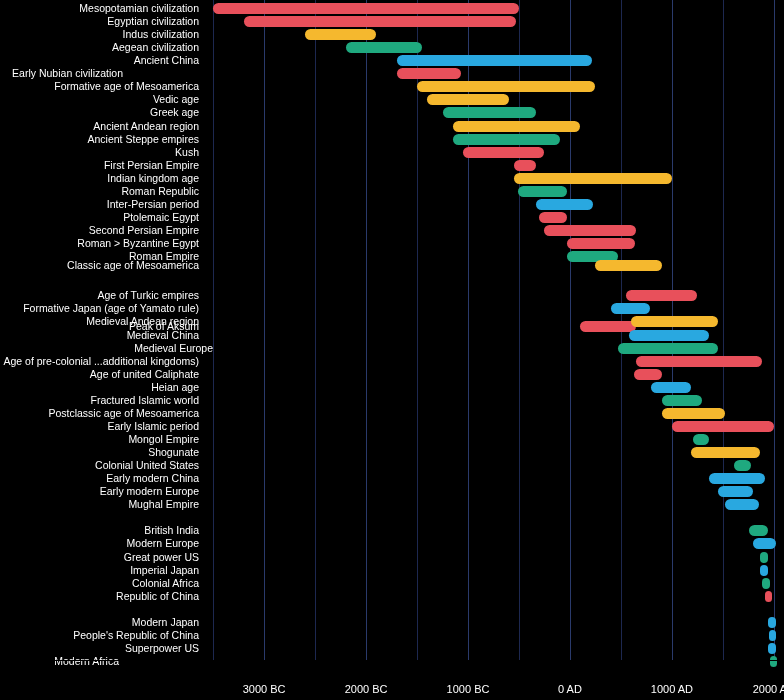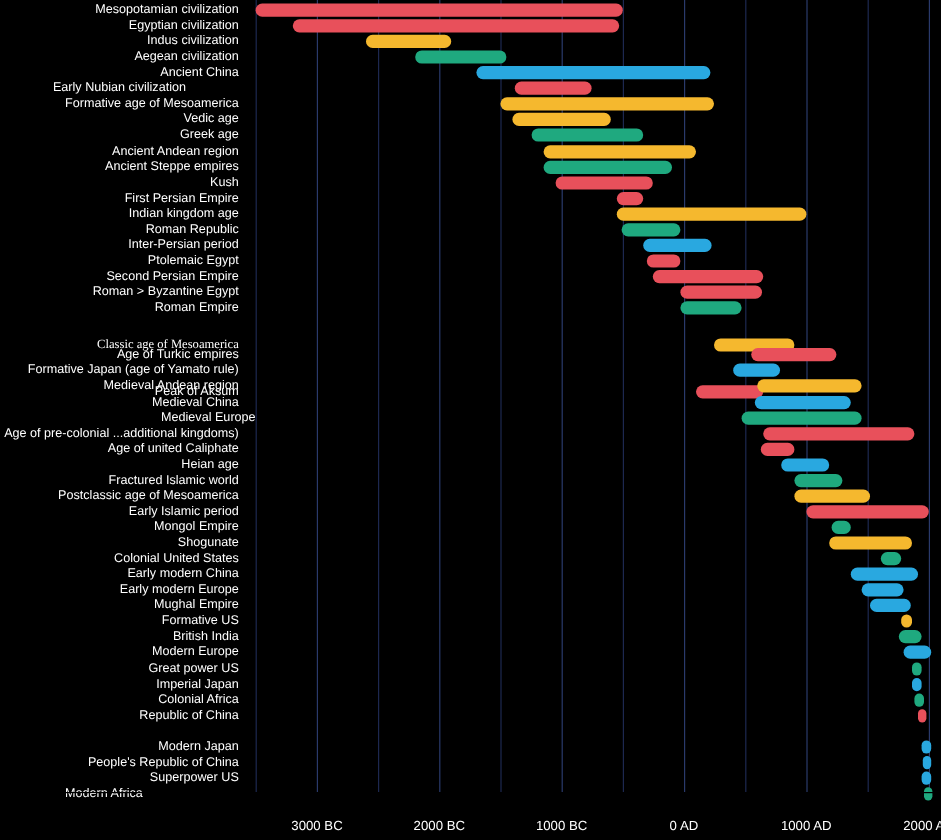--- a/index.html
+++ b/index.html
@@ -112,21 +112,21 @@
         <div class="bar" title="Indus civilization" style="left: 304.93px; width: 71.3509px; background: rgb(245, 184, 46);"></div>
       </div>
       <div class="row" style="top: 41.18px; width: 784px;">
         <div class="row-label" style="width: 203px; right: 581px;">Aegean civilization</div>
         <div class="bar" title="Aegean civilization" style="left: 345.702px; width: 76.4474px; background: rgb(31, 169, 127);"></div>
       </div>
       <div class="row" style="top: 54.24px; width: 784px;">
         <div class="row-label" style="width: 203px; right: 581px;">Ancient China</div>
         <div class="bar" title="Ancient China" style="left: 396.667px; width: 195.705px; background: rgb(41, 168, 224);"></div>
       </div>
-      <div class="row" style="top: 67.3px; width: 708px; margin-left: 32px;">
+      <div class="row" style="top: 67.3px; width: 708px;">
         <div class="row-label" style="width: 203px; right: 581px;">Early Nubian civilization</div>
         <div class="bar" title="Early Nubian civilization" style="left: 396.667px; width: 64.2158px; background: rgb(232, 80, 91);"></div>
       </div>
       <div class="row" style="top: 80.36px; width: 784px;">
         <div class="row-label" style="width: 203px; right: 581px;">Formative age of Mesoamerica</div>
         <div class="bar" title="Formative age of Mesoamerica" style="left: 417.053px; width: 178.377px; background: rgb(245, 184, 46);"></div>
       </div>
       <div class="row" style="top: 93.42px; width: 784px;">
         <div class="row-label" style="width: 203px; right: 581px;">Vedic age</div>
         <div class="bar" title="Vedic age" style="left: 427.246px; width: 81.5439px; background: rgb(245, 184, 46);"></div>
@@ -172,21 +172,21 @@
         <div class="bar" title="Second Persian Empire" style="left: 544.465px; width: 91.7368px; background: rgb(232, 80, 91);"></div>
       </div>
       <div class="row" style="top: 237.08px; width: 784px;">
         <div class="row-label" style="width: 203px; right: 581px;">Roman &gt; Byzantine Egypt</div>
         <div class="bar" title="Roman &gt; Byzantine Egypt" style="left: 566.889px; width: 68.293px; background: rgb(232, 80, 91);"></div>
       </div>
       <div class="row" style="top: 250.14px; width: 784px;">
         <div class="row-label" style="width: 203px; right: 581px;">Roman Empire</div>
         <div class="bar" title="Roman Empire" style="left: 567.195px; width: 51.2707px; background: rgb(31, 169, 127);"></div>
       </div>
-      <div class="row" style="top: 281px; width: 784px; font-family: Liberation Serif, serif;">
+      <div class="row" style="top: 259px; width: 784px;">
         <div class="row-label" style="width: 203px; right: 581px;">Classic age of Mesoamerica</div>
         <div class="bar" title="Classic age of Mesoamerica" style="left: 595.43px; width: 66.2544px; background: rgb(245, 184, 46);"></div>
       </div>
       <div class="row" style="top: 276.26px; width: 784px; margin-top: 44px;">
         <div class="row-label" style="width: 203px; right: 581px;">Peak of Aksum</div>
         <div class="bar" title="Peak of Aksum" style="left: 580.14px; width: 56.0614px; background: rgb(232, 80, 91);"></div>
       </div>
       <div class="row" style="top: 289.32px; width: 784px;">
         <div class="row-label" style="width: 203px; right: 581px;">Age of Turkic empires</div>
         <div class="bar" title="Age of Turkic empires" style="left: 626.009px; width: 71.3509px; background: rgb(232, 80, 91);"></div>
@@ -247,24 +247,20 @@
         <div class="row-label" style="width: 203px; right: 581px;">Early modern China</div>
         <div class="bar" title="Early modern China" style="left: 709.387px; width: 55.4498px; background: rgb(41, 168, 224);"></div>
       </div>
       <div class="row" style="top: 485.22px; width: 784px;">
         <div class="row-label" style="width: 203px; right: 581px;">Early modern Europe</div>
         <div class="bar" title="Early modern Europe" style="left: 717.746px; width: 35.6754px; background: rgb(41, 168, 224);"></div>
       </div>
       <div class="row" style="top: 498.28px; width: 784px;">
         <div class="row-label" style="width: 203px; right: 581px;">Mughal Empire</div>
         <div class="bar" title="Mughal Empire" style="left: 725.492px; width: 33.7388px; background: rgb(41, 168, 224);"></div>
-      </div>
-      <div class="row" style="top: 511.34px; width: 784px;">
-        <div class="row-label" style="width: 203px; right: 581px;">Formative US</div>
-        <div class="bar" title="Formative US" style="left: 750.975px; width: 9.07175px; background: rgb(245, 184, 46);"></div>
       </div>
       <div class="row" style="top: 524.4px; width: 784px;">
         <div class="row-label" style="width: 203px; right: 581px;">British India</div>
         <div class="bar" title="British India" style="left: 749.038px; width: 19.3667px; background: rgb(31, 169, 127);"></div>
       </div>
       <div class="row" style="top: 537.46px; width: 784px;">
         <div class="row-label" style="width: 203px; right: 581px;">Modern Europe</div>
         <div class="bar" title="Modern Europe" style="left: 753.421px; width: 22.4246px; background: rgb(41, 168, 224);"></div>
       </div>
       <div class="row" style="top: 550.52px; width: 784px;">

